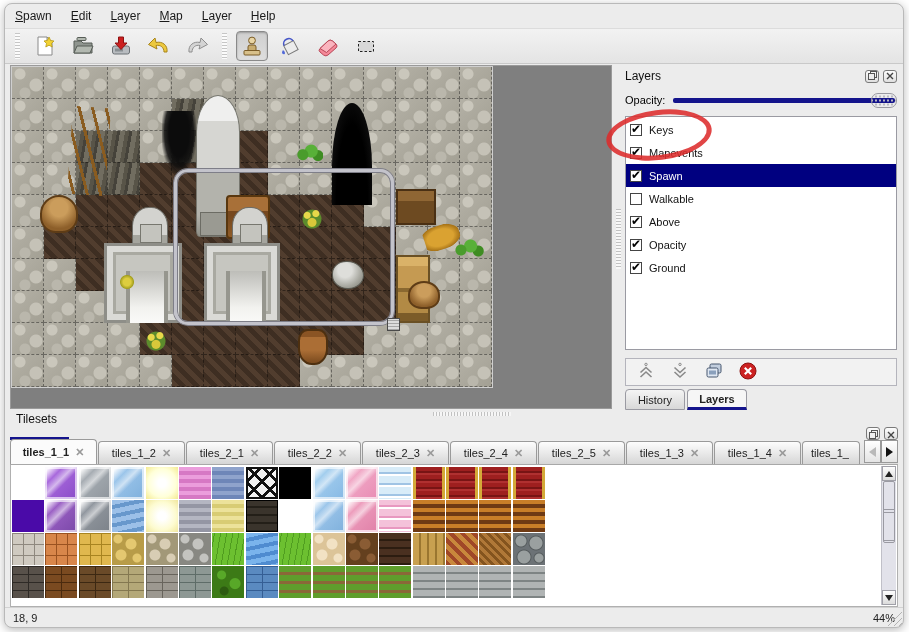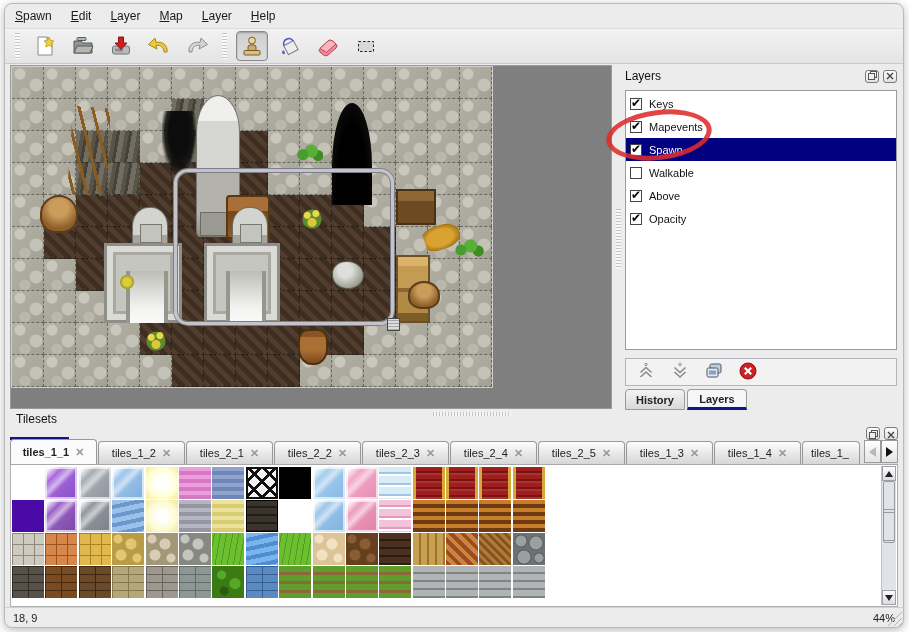--- a/index.html
+++ b/index.html
@@ -73,21 +73,21 @@
     background:linear-gradient(180deg,#fbfbfb,#dcdce2); background-image:radial-gradient(circle,#b8b8c0 1px,transparent 1.4px); background-size:4px 4px; background-position:center; }
   .layer-list{ flex:1; margin-top:4px; background:#fff; border:1px solid #9a9aa2; overflow:hidden; padding-top:1px; }
   .layer-row{ height:23px; display:flex; align-items:center; padding-left:4px; gap:7px; color:#111; }
   .layer-row.selected{ background:#000080; color:#fff; }
   .cbx{ width:12px; height:12px; background:#fff; border:1px solid #444; flex:none; position:relative; }
   .cbx.checked::after{ content:"✔"; position:absolute; left:0px; top:-3px; font-size:12px; color:#000; }
   .panel-btns{ height:28px; margin-top:8px; border:1px solid #b4b4bc; background:#f2f2f2; display:flex; align-items:center; gap:14px; padding-left:10px; }
   .pbtn{ width:20px; height:20px; display:flex; align-items:center; justify-content:center; }
   .panel-tabs{ height:21px; display:flex; margin-top:3px; }
   .ptab{ min-width:60px; padding:0 10px; height:21px; display:flex; align-items:center; justify-content:center; font-size:11px;
-    border:1px solid #9a9aa2; border-radius:4px 4px 0 0; background:linear-gradient(180deg,#f4f4f4,#d8d8d8); margin-right:2px; color:#222;font-weight:bold; }
+    border:1px solid #9a9aa2; border-radius:4px 4px 0 0; background:linear-gradient(180deg,#f4f4f4,#d8d8d8); margin-right:2px; color:#222; }
   .ptab.active{ background:#f6f6f6; border-bottom:3px solid #14148c; font-weight:bold; }
   .annotation-ellipse{ position:absolute; left:601px; top:106px; width:106px; height:50px; border:5px solid rgba(221,44,44,.88);
     border-radius:50%; transform:rotate(-7deg); pointer-events:none; z-index:40; }
 
   
   .hsplit{ flex:0 0 7px; position:relative; }
   .hsplit .grip{ position:absolute; left:428px; top:2px; width:78px; height:4px; background:repeating-linear-gradient(90deg,#c2c2c2 0 1px,#f6f6f6 1px 3px); }
 
   
   .tilesets{ flex:0 0 190px; display:flex; flex-direction:column; padding:0 5px; }
@@ -452,20 +452,27 @@
                 <rect x="2.5" y="0.5" width="6" height="6" fill="none" stroke="#555"></rect>
                 <rect x="0.5" y="2.5" width="6" height="6" fill="#eee" stroke="#555"></rect>
               </svg></span>
           </span>
         <span class="winbtn">
             <span><svg width="8" height="8" viewBox="0 0 8 8">
                 <path d="M1 1l6 6M7 1l-6 6" stroke="#444" stroke-width="1.4"></path>
               </svg></span>
           </span>
       </div>
+      <div class="opacity-row">
+        <span>Opacity:</span>
+        <span class="slider">
+          <span class="track"></span>
+          <span class="handle"></span>
+        </span>
+      </div>
       <div class="layer-list" id="layerlist">
           <div class="layer-row">
             <span class="cbx checked"></span>
             <span>Keys</span>
           </div>
           <div class="layer-row">
             <span class="cbx checked"></span>
             <span>Mapevents</span>
           </div>
           <div class="layer-row selected">
@@ -476,20 +483,24 @@
             <span class="cbx"></span>
             <span>Walkable</span>
           </div>
           <div class="layer-row">
             <span class="cbx checked"></span>
             <span>Above</span>
           </div>
           <div class="layer-row">
             <span class="cbx checked"></span>
             <span>Opacity</span>
+          </div>
+          <div class="layer-row">
+            <span class="cbx checked"></span>
+            <span>Ground</span>
           </div>
         </div>
       <div class="panel-btns">
         <span class="pbtn">
             <span><svg width="18" height="18" viewBox="0 0 18 18">
                 <circle cx="9" cy="2.4" r="1.2" fill="none" stroke="#8a8a8a"></circle>
                 <path d="M3.5 10.5 9 5.5l5.5 5M3.5 15 9 10l5.5 5" fill="none" stroke="#8a8a8a" stroke-width="1.6"></path>
               </svg></span>
           </span>
         <span class="pbtn">

